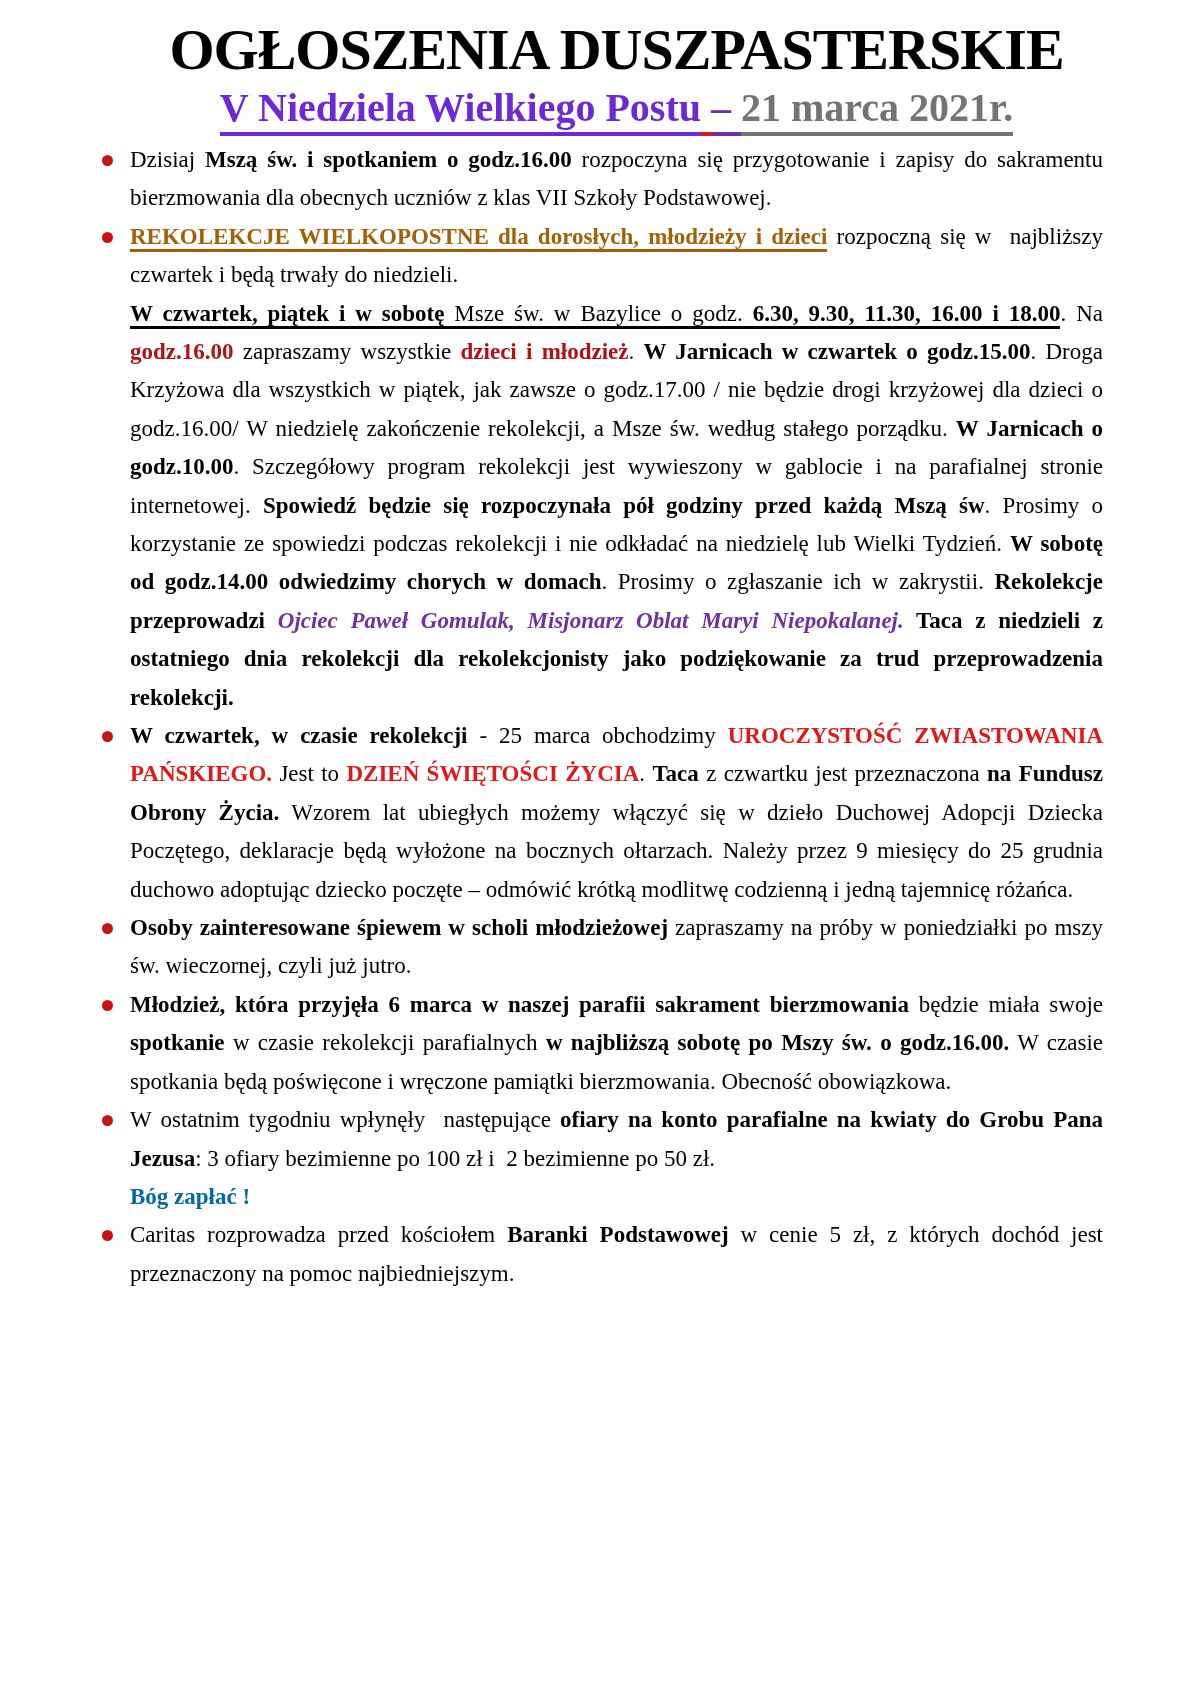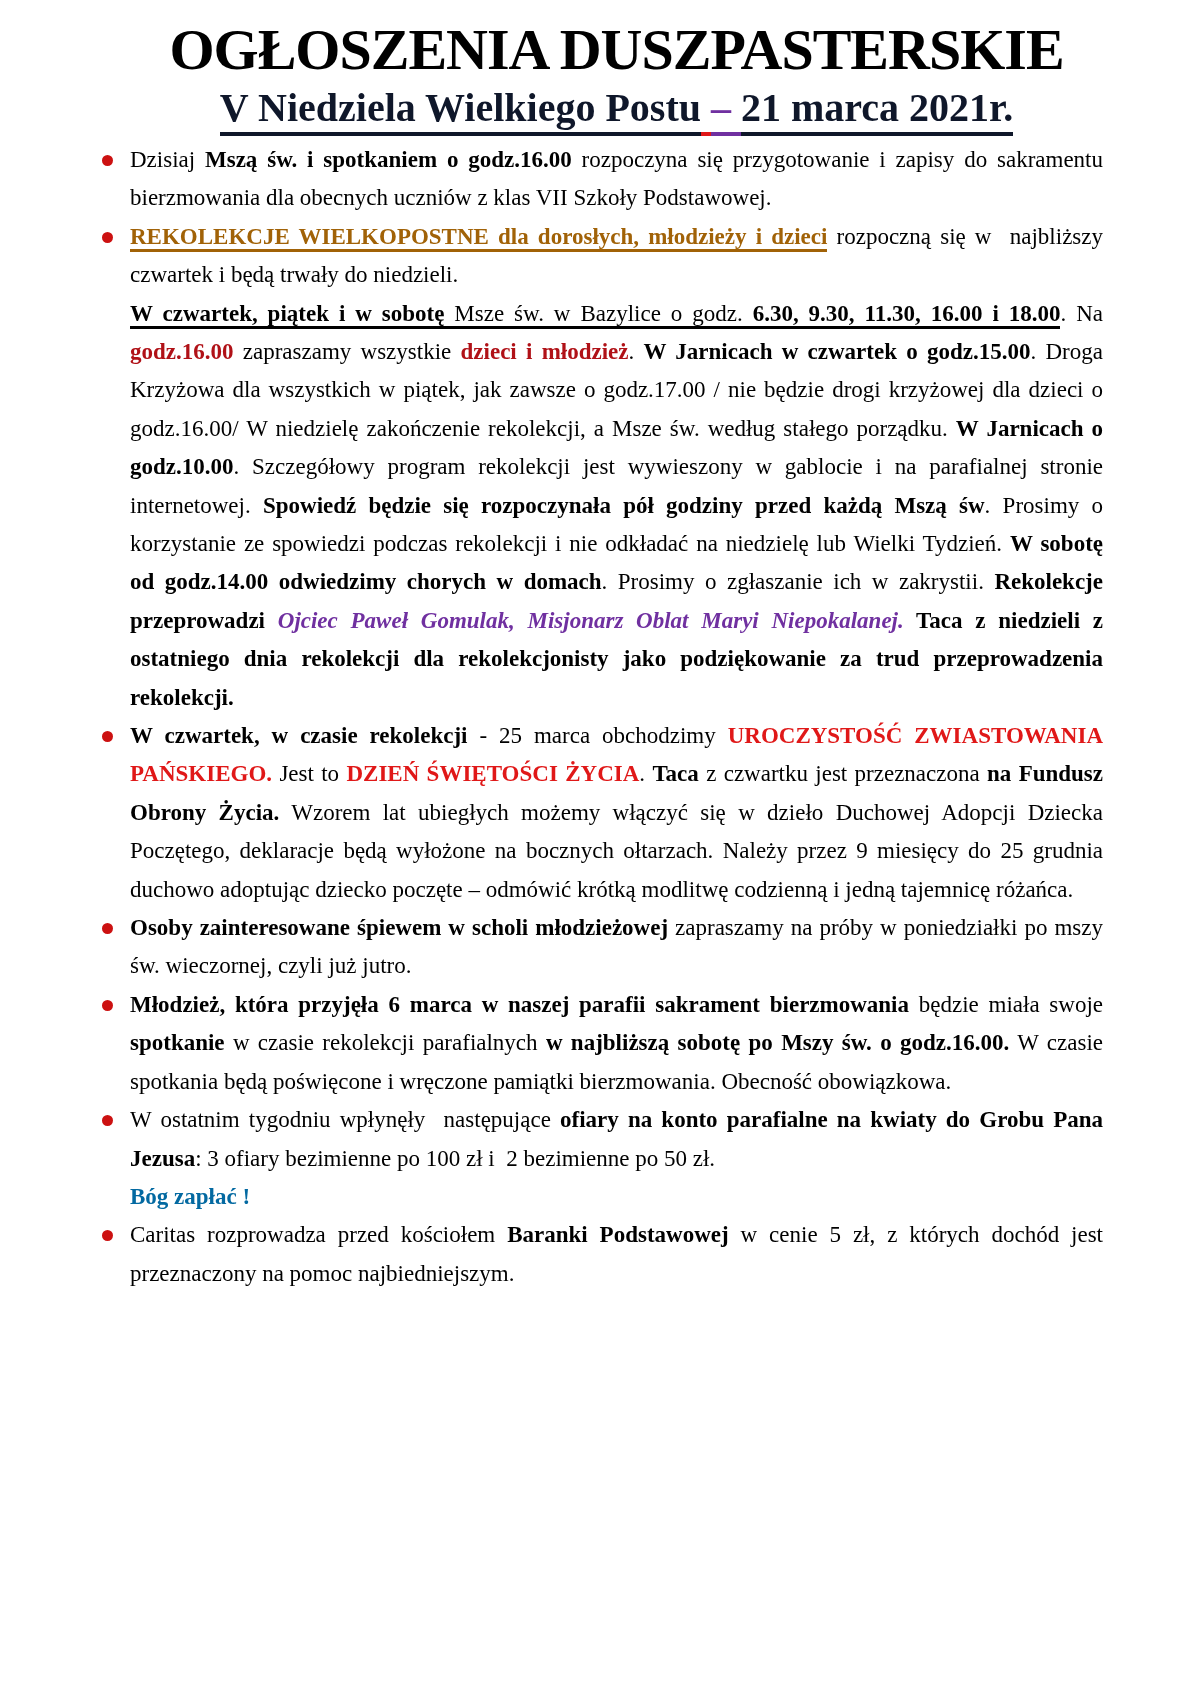--- a/index.html
+++ b/index.html
@@ -33,21 +33,21 @@
   .b { font-weight:700; }
   .i { font-style:italic; }
   .u { border-bottom:3px solid currentColor; }
 </style>
 </head>
 <body>
 
 <div class="page">
   <h1 class="title">OGŁOSZENIA DUSZPASTERSKIE</h1>
   <div class="subtitle">
-    <span class="u-run" style="color: #0f172a;">V Niedziela Wielkiego Postu</span><span class="u-run" style="color: rgb(224, 24, 24);">&nbsp;</span><span class="u-run" style="color: rgb(112, 48, 160);">–&nbsp;</span><span class="u-run" style="color: #0f172a;">21 marca 2021r.</span>
+    <span class="u-run" style="color: #6d28d9;">V Niedziela Wielkiego Postu</span><span class="u-run" style="color: rgb(224, 24, 24);">&nbsp;</span><span class="u-run" style="color: rgb(112, 48, 160);">–&nbsp;</span><span class="u-run" style="color: #737373;">21 marca 2021r.</span>
   </div>
   <ul class="list">
       <li class="item">
         <span class="dot" style="background: rgb(204, 17, 17);"></span>
         <div class="par"><span>Dzisiaj </span><span class="b">Mszą św. i spotkaniem o godz.16.00</span><span> rozpoczyna się przygotowanie i zapisy do sakramentu bierzmowania dla obecnych uczniów z klas VII Szkoły Podstawowej.</span></div>
       </li>
       <li class="item">
         <span class="dot" style="background: rgb(204, 17, 17);"></span>
         <div class="par"><span class="b u" style="color: #a16207;">REKOLEKCJE WIELKOPOSTNE dla dorosłych, młodzieży i dzieci</span><span> rozpoczną się w&nbsp; najbliższy czwartek i będą trwały do niedzieli.</span></div>
         <div class="par"><span class="b u">W czwartek, piątek i w sobotę</span><span class="u"> Msze św. w Bazylice o godz. </span><span class="b u">6.30, 9.30, 11.30, 16.00 i 18.00</span><span>. Na </span><span class="b" style="color: rgb(176, 17, 23);">godz.16.00</span><span> zapraszamy wszystkie </span><span class="b" style="color: rgb(176, 17, 23);">dzieci i młodzież</span><span>. </span><span class="b">W Jarnicach w czwartek o godz.15.00</span><span>. Droga Krzyżowa dla wszystkich w piątek, jak zawsze o godz.17.00 / nie będzie drogi krzyżowej dla dzieci o godz.16.00/ W niedzielę zakończenie rekolekcji, a Msze św. według stałego porządku. </span><span class="b">W Jarnicach o godz.10.00</span><span>. Szczegółowy program rekolekcji jest wywieszony w gablocie i na parafialnej stronie internetowej. </span><span class="b">Spowiedź będzie się rozpoczynała pół godziny przed każdą Mszą św</span><span>. Prosimy o korzystanie ze spowiedzi podczas rekolekcji i nie odkładać na niedzielę lub Wielki Tydzień. </span><span class="b">W sobotę od godz.14.00 odwiedzimy chorych w domach</span><span>. Prosimy o zgłaszanie ich w zakrystii. </span><span class="b">Rekolekcje przeprowadzi </span><span class="b i" style="color: rgb(112, 48, 160);">Ojciec Paweł Gomulak, Misjonarz Oblat Maryi Niepokalanej.</span><span class="b"> Taca z niedzieli z ostatniego dnia rekolekcji dla rekolekcjonisty jako podziękowanie za trud przeprowadzenia rekolekcji.</span></div>

